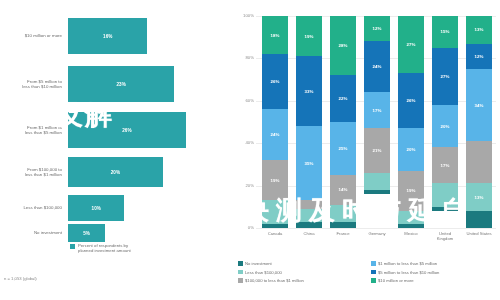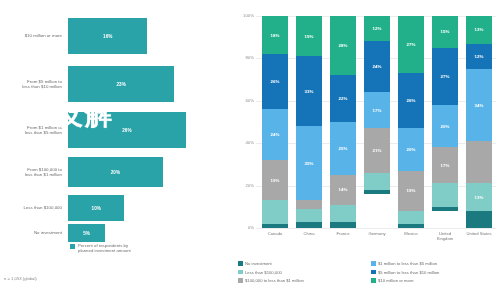--- a/index.html
+++ b/index.html
@@ -333,14 +333,15 @@
         </div>
         <div class="litem">
           <div class="sw" style="background: rgb(34, 176, 138);"></div>
           <div class="txt">$10 million or more</div>
         </div>
       </div>
   </div>
 
   <div class="cjk" id="cjk-a">及解</div>
   <div class="cjk" id="cjk-c">态</div>
+  <div class="cjk" id="cjk-d">决测及时与延自</div>
 
 </div>
 
 </body></html>

